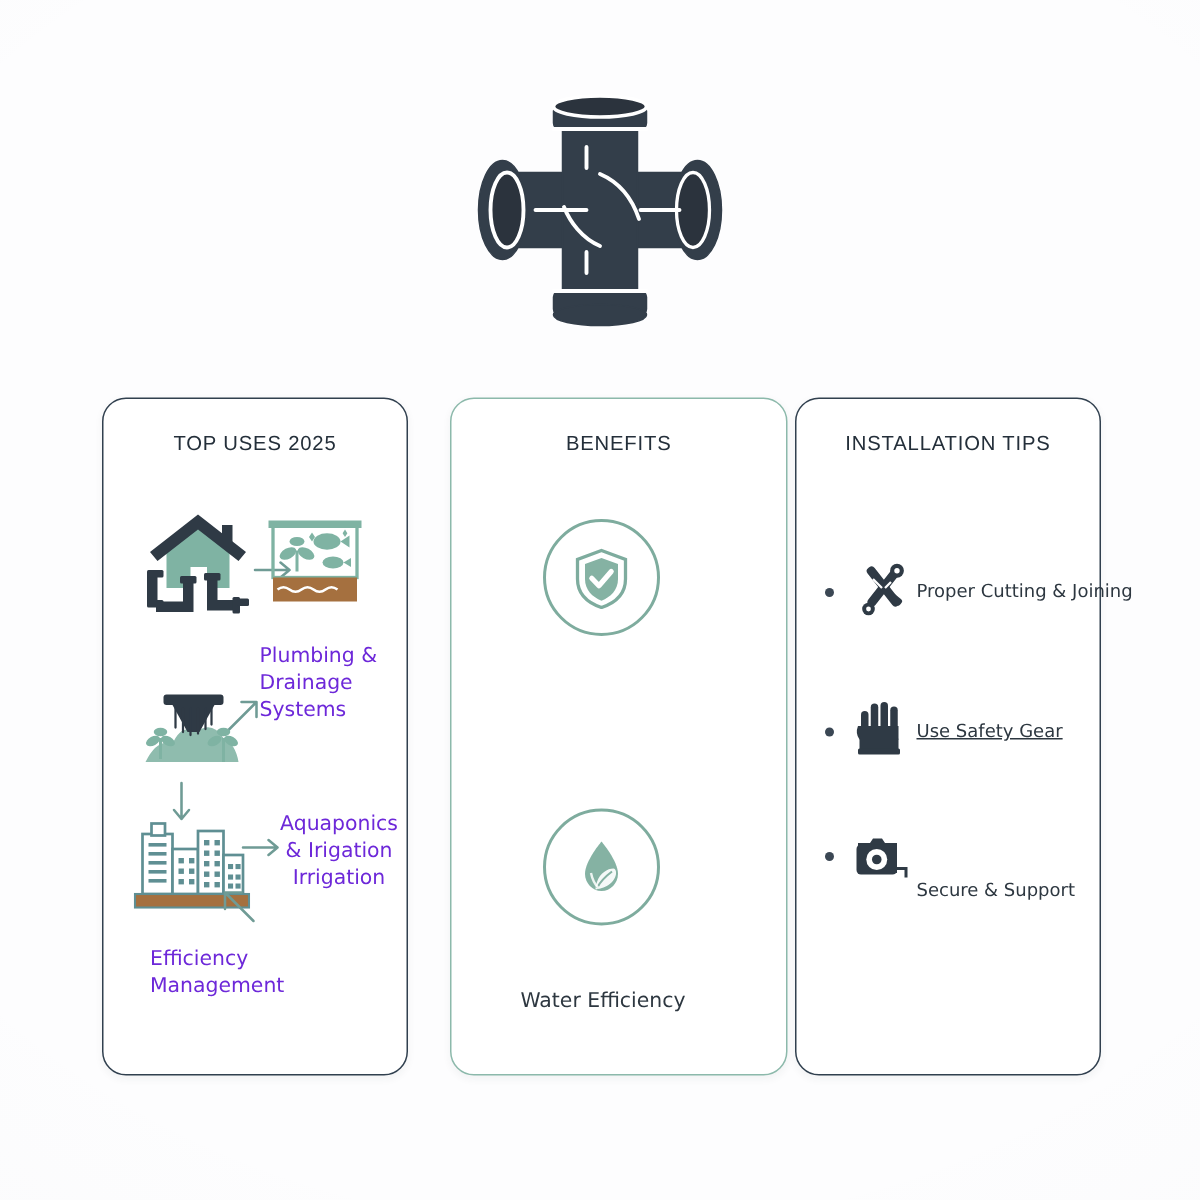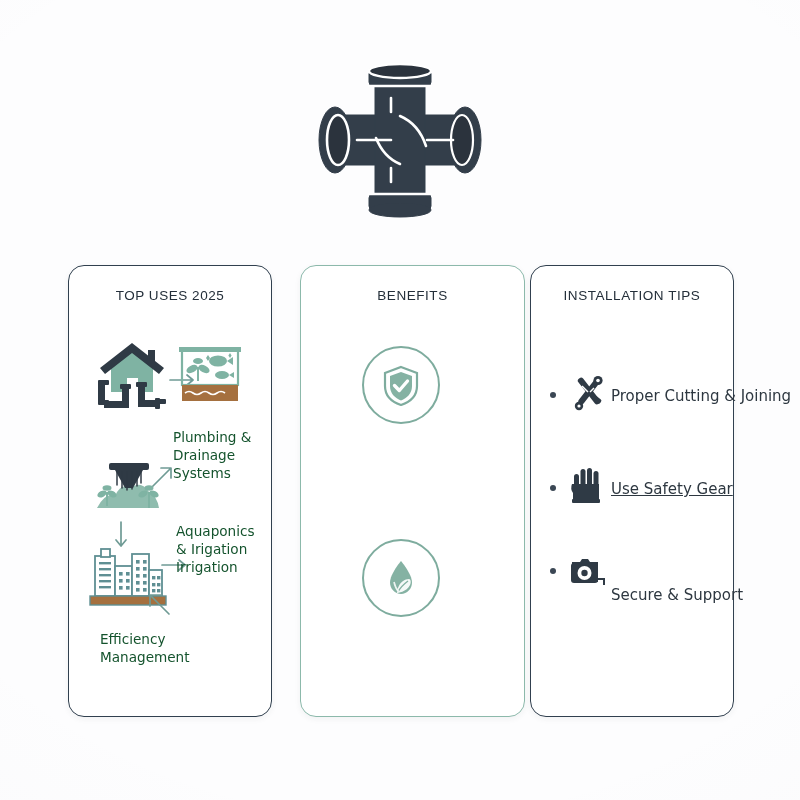--- a/index.html
+++ b/index.html
@@ -73,21 +73,21 @@
     color: #242f3a;
     white-space: nowrap;
   }
 
   
   .abs { position: absolute; }
 
   .body-text {
     font-size: 13.6px;
     line-height: 1.33;
-    color: #14532d;
+    color: #6d28d9;
     font-family: "DejaVu Sans", "Liberation Sans", sans-serif;
   }
 
   
   .overflow-layer {
     position: absolute;
     inset: 0;
     pointer-events: none;
   }
   .overflow-layer > * { pointer-events: auto; }
@@ -113,21 +113,21 @@
   }
 
   
   .tip-bullet {
     width: 6px;
     height: 6px;
     border-radius: 50%;
     background: #3b4754;
   }
   .tip-label {
-    font-size: 15px;
+    font-size: 12px;
     color: #2d3740;
     white-space: nowrap;
     font-family: "DejaVu Sans", "Liberation Sans", sans-serif;
   }
 </style>
 </head>
 <body>
 
 <div class="vignette"></div>
 
@@ -191,20 +191,21 @@
     <div class="abs" style="left:61px; top:273px;">
       <div class="benefit-ring">
         <svg width="40" height="42" viewBox="0 0 40 42" fill="none">
           <path d="M20 4 C20 4 31 17 31 25.5 C31 31.8 26 37 20 37 C14 37 9 31.8 9 25.5 C9 17 20 4 20 4 Z" fill="#85b2a3"></path>
           <path d="M28 22 C24 22 19 25 17 31 C16 34 16 36 16 36 C16 36 26 35 29 28 C30.5 25 29.5 22 28 22 Z" fill="#ffffff" opacity="0.92"></path>
           <path d="M27 24 C23 27 19 31 17 35" stroke="#85b2a3" stroke-width="1.4" fill="none"></path>
           <path d="M13 25 C14 30 16 33 18 35" stroke="#ffffff" stroke-width="1.6" fill="none" opacity="0.85"></path>
         </svg>
       </div>
     </div>
+    <div class="benefit-label abs" style="left:1px; top:392px; width:200px;" style2="">Water Efficiency</div>
   </div>
 
   <div class="card card-3">
     <div class="card-title">INSTALLATION TIPS</div>
   </div>
 
 </div>
 
 <div class="overflow-layer">
 
@@ -340,21 +341,21 @@
       <rect x="5" y="53" width="76" height="9" fill="#a5703f" stroke="#5f8f93" stroke-width="1.4"></rect>
     </svg>
   </div>
 
   <div class="abs" style="left:160px; top:557px;">
     <svg width="30" height="16" viewBox="0 0 30 16" fill="none">
       <path d="M2 8 H25 M19 3 L25 8 L19 13" stroke="#6f9b95" stroke-width="1.7" fill="none" stroke-linecap="round" stroke-linejoin="round"></path>
     </svg>
   </div>
 
-  <div class="body-text abs" style="left:176px; top:522px; width:100px; white-space:pre-line;">Aquaponics
+  <div class="body-text abs" style="left:176px; top:540px; width:100px; white-space:pre-line;text-align:center;">Aquaponics
 &amp; Irigation
 Irrigation</div>
 
   <div class="abs" style="left:145px; top:590px;">
     <svg width="28" height="28" viewBox="0 0 28 28" fill="none">
       <path d="M24 24 L6 6 M5 16 V5 H16" stroke="#6f9b95" stroke-width="1.7" fill="none" stroke-linecap="round" stroke-linejoin="round"></path>
     </svg>
   </div>
 
   <div class="body-text abs" style="left:100px; top:630px; width:120px; white-space:pre-line;">Efficiency

